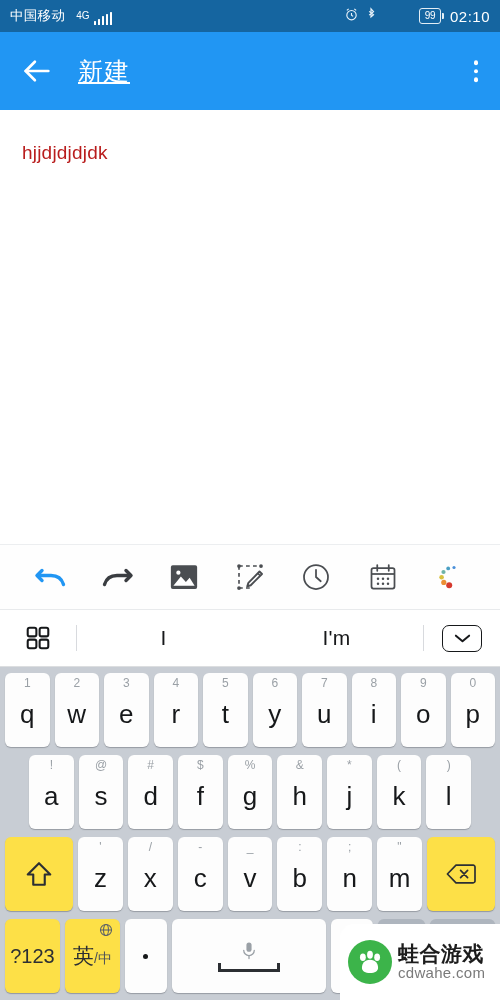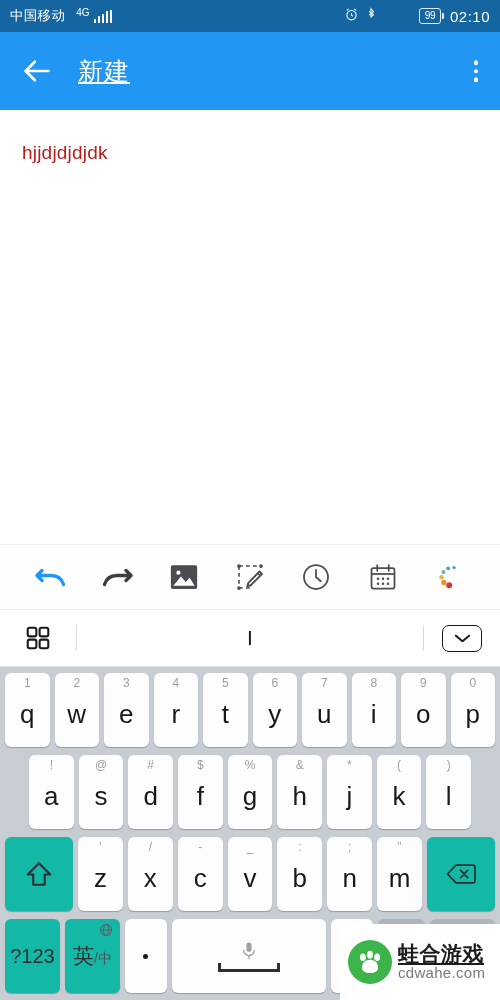--- a/index.html
+++ b/index.html
@@ -9,21 +9,21 @@
     background: #fff; overflow: hidden;
   }
   #app { position: relative; width: 500px; height: 1000px; }
 
   
   .statusbar {
     height: 32px; background: #1565a0; color: #fff;
     display: flex; align-items: center; padding: 0 10px;
     font-size: 13px; position: relative;
   }
-  .sb-left { display: flex; align-items: center; gap: 3px; }
+  .sb-left { display: flex; align-items: flex-end; gap: 3px; }
   .carrier { font-size: 13.5px; letter-spacing: .3px; }
   .net-type { font-size: 10px; position: relative; top: -4px; margin-left: 8px; }
   .bars { display: flex; align-items: flex-end; gap: 1.5px; height: 13px; margin-left: 1px; }
   .bars i { display: block; width: 2.5px; background: #fff; border-radius: .5px; }
   .bars i:nth-child(1) { height: 4px; }
   .bars i:nth-child(2) { height: 6.5px; }
   .bars i:nth-child(3) { height: 9px; }
   .bars i:nth-child(4) { height: 11.5px; }
   .bars i:nth-child(5) { height: 13px; }
   .sb-right {
@@ -118,21 +118,21 @@
     cursor: pointer; user-select: none;
   }
   .key .main {
     font-size: 26px; color: #16181a; font-weight: 400; line-height: 1;
     margin-top: 7px;
   }
   .key .hint {
     position: absolute; top: 4px; left: 50%; transform: translateX(-50%);
     font-size: 12px; color: #9aa0a6; line-height: 1;
   }
-  .key.fn { background: #14b8a6; box-shadow: 0 1px 1px rgba(80,85,95,.45); }
+  .key.fn { background: #fde047; box-shadow: 0 1px 1px rgba(80,85,95,.45); }
   .key.fn .main { font-size: 20px; color: #2c2f33; margin-top: 0; }
   .key.shift { flex: 1.52; }
   .key.backspace { flex: 1.52; }
   .key.num123 { flex: 1.32; }
   .key.lang { flex: 1.32; }
   .key.period { flex: 1.0; }
   .key.space { flex: 3.7; flex-direction: column; gap: 4px; }
   .key.qmark { flex: 1.0; }
   .key.emoji { flex: 1.15; background: #aeb5be; }
   .key.enter { flex: 1.55; background: #aeb5be; }
@@ -154,21 +154,21 @@
     position: absolute; right: 0; bottom: 0;
     width: 160px; height: 76px; background: #fff;
     border-top-left-radius: 14px;
     display: flex; align-items: center; gap: 6px; padding-left: 8px;
   }
   .wm-logo {
     width: 44px; height: 44px; border-radius: 50%; background: #3cb44a;
     display: flex; align-items: center; justify-content: center; flex: none;
   }
   .wm-text { display: flex; flex-direction: column; line-height: 1.1; }
-  .wm-title { font-size: 21px; color: #1c1c1c; font-weight: 700; letter-spacing: .5px; text-decoration: underline; }
+  .wm-title { font-size: 21px; color: #1c1c1c; font-weight: 700; letter-spacing: .5px; }
   .wm-url { font-size: 15px; color: #7a7a7a; letter-spacing: .3px; }
 </style>
 </head>
 <body>
 
 <div id="app">
 
   <div class="statusbar">
     <div class="sb-left">
       <span class="carrier">中国移动</span>
@@ -296,20 +296,21 @@
       <svg width="26" height="26" viewBox="0 0 24 24" fill="none" stroke="#16181a" stroke-width="1.9">
         <rect x="2.5" y="2.5" width="8" height="8" rx="1.8"></rect>
         <rect x="13.5" y="2.5" width="8" height="8" rx="1.8"></rect>
         <rect x="2.5" y="13.5" width="8" height="8" rx="1.8"></rect>
         <rect x="13.5" y="13.5" width="8" height="8" rx="1.8"></rect>
       </svg>
     </div>
     <div class="sg-sep"></div>
     <div class="sg-words">
       <div class="sg-word">I</div>
+      <div class="sg-word">I'm</div>
     </div>
     <div class="sg-sep"></div>
     <div class="sg-expand">
       <div class="sg-expand-box">
         <svg width="17" height="11" viewBox="0 0 18 11" fill="none" stroke="#16181a" stroke-width="2.1" stroke-linecap="round" stroke-linejoin="round">
           <path d="M2 2.5 L9 8.5 L16 2.5"></path>
         </svg>
       </div>
     </div>
   </div>

